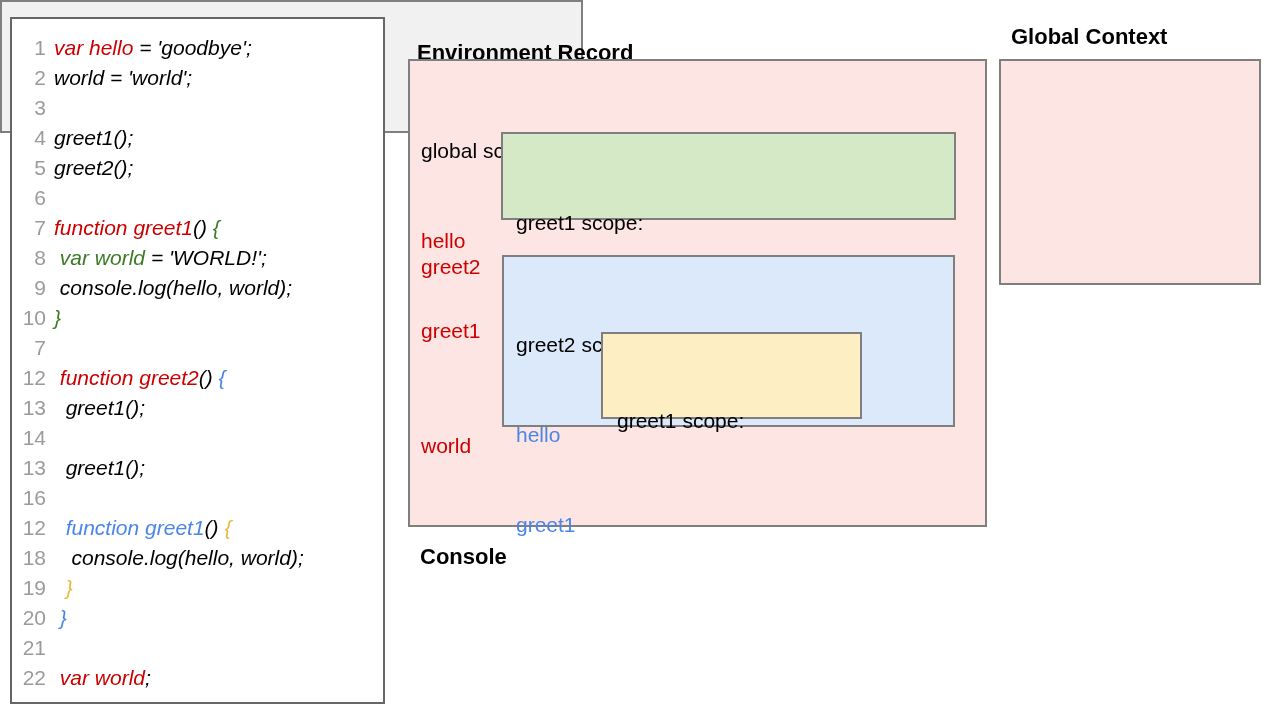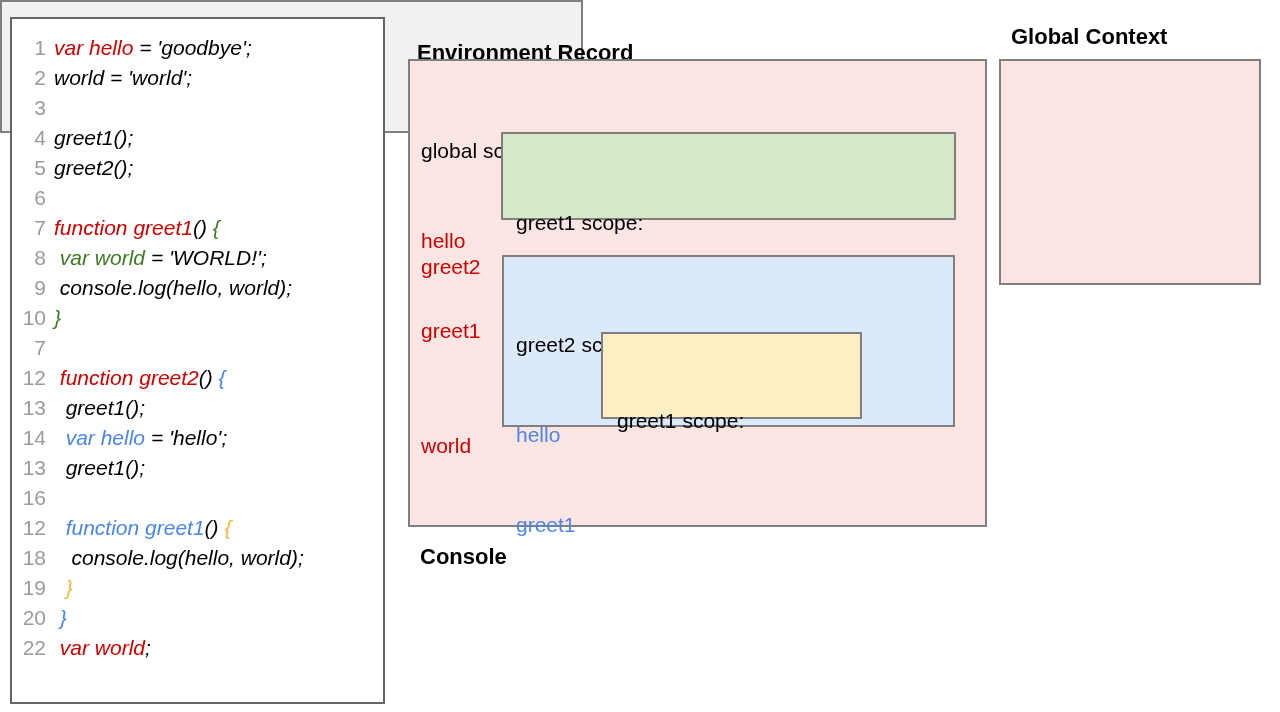--- a/index.html
+++ b/index.html
@@ -136,27 +136,28 @@
       <div class="code-line"><span class="ln">4</span><span class="code-text"><span class="tok-black">greet1();</span></span></div>
       <div class="code-line"><span class="ln">5</span><span class="code-text"><span class="tok-black">greet2();</span></span></div>
       <div class="code-line"><span class="ln">6</span><span class="code-text"></span></div>
       <div class="code-line"><span class="ln">7</span><span class="code-text"><span class="tok-red">function greet1</span><span class="tok-black">()</span><span class="tok-green"> {</span></span></div>
       <div class="code-line"><span class="ln">8</span><span class="code-text"><span class="tok-black"> </span><span class="tok-green">var world</span><span class="tok-black"> = 'WORLD!';</span></span></div>
       <div class="code-line"><span class="ln">9</span><span class="code-text"><span class="tok-black"> console.log(hello, world);</span></span></div>
       <div class="code-line"><span class="ln">10</span><span class="code-text"><span class="tok-green">}</span></span></div>
       <div class="code-line"><span class="ln">7</span><span class="code-text"></span></div>
       <div class="code-line"><span class="ln">12</span><span class="code-text"><span class="tok-black"> </span><span class="tok-red">function greet2</span><span class="tok-black">()</span><span class="tok-blue"> {</span></span></div>
       <div class="code-line"><span class="ln">13</span><span class="code-text"><span class="tok-black">  greet1();</span></span></div>
-      <div class="code-line"><span class="ln">14</span><span class="code-text"><span class="tok-black">  </span><span class="tok-blue">var hello</span><span class="tok-black"> = 'hello';</span></span></div>
+      <div class="code-line"><span class="ln">14</span></div>
       <div class="code-line"><span class="ln">13</span><span class="code-text"><span class="tok-black">  greet1();</span></span></div>
       <div class="code-line"><span class="ln">16</span><span class="code-text"></span></div>
       <div class="code-line"><span class="ln">12</span><span class="code-text"><span class="tok-black">  </span><span class="tok-blue">function greet1</span><span class="tok-black">()</span><span class="tok-yellow"> {</span></span></div>
       <div class="code-line"><span class="ln">18</span><span class="code-text"><span class="tok-black">   console.log(hello, world);</span></span></div>
       <div class="code-line"><span class="ln">19</span><span class="code-text"><span class="tok-yellow">  }</span></span></div>
       <div class="code-line"><span class="ln">20</span><span class="code-text"><span class="tok-blue"> }</span></span></div>
+      <div class="code-line"><span class="ln">21</span><span class="code-text"></span></div>
       <div class="code-line"><span class="ln">22</span><span class="code-text"><span class="tok-black"> </span><span class="tok-red">var world</span><span class="tok-black">;</span></span></div>
     </div>
 </div>
 
 <div class="section-title" id="env-title">Environment Record</div>
 
 <div class="scope-box" id="env-record-box"></div>
 
 <div class="scope-lines" id="env-global-lines">
   <div class="lbl-black">global scope:</div>

